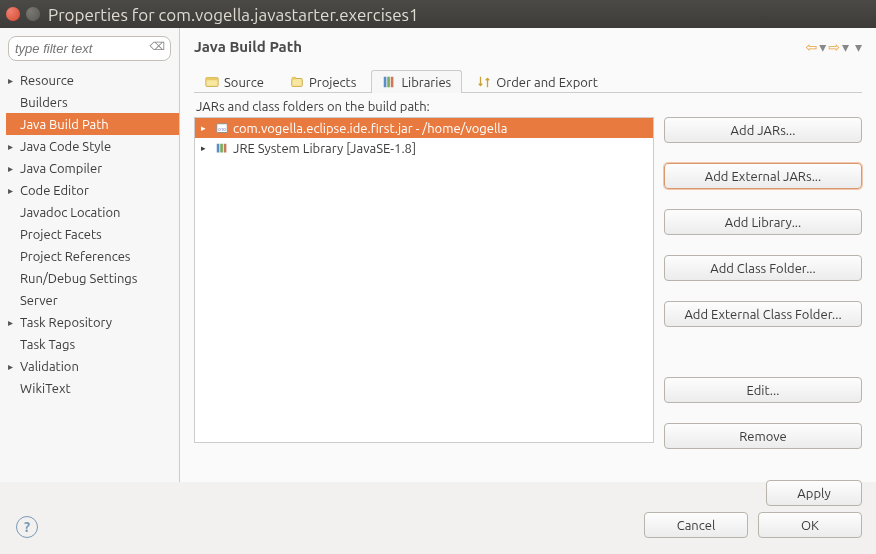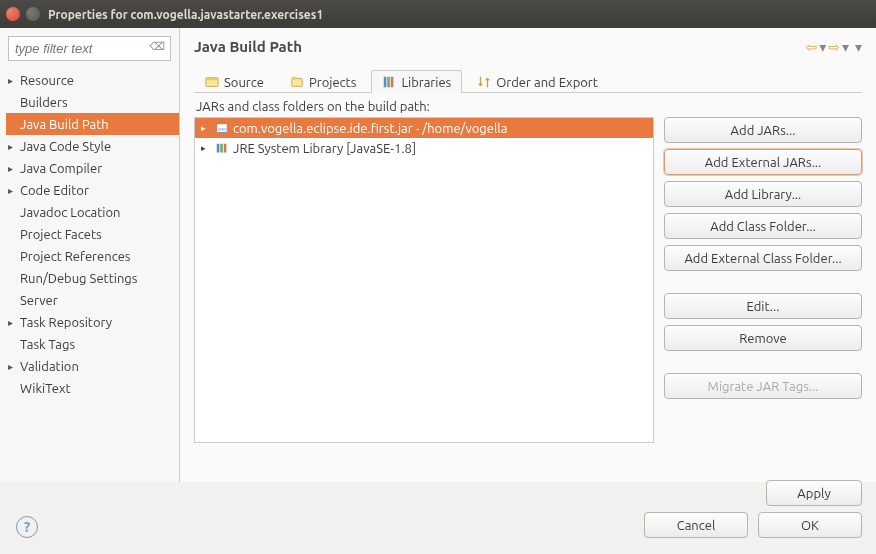--- a/index.html
+++ b/index.html
@@ -3,27 +3,27 @@
 <meta charset="utf-8">
 <style>
 * { box-sizing: border-box; margin: 0; padding: 0; }
 body { font-family: Ubuntu, "Segoe UI", sans-serif; font-size: 13px; color: #3c3c3c; background: #f2f1f0; width: 876px; height: 554px; overflow: hidden; }
 
 .titlebar { height: 28px; background: linear-gradient(#4b4a46, #3c3b37); display: flex; align-items: center; padding: 0 6px; gap: 8px; }
 .win-btns { display: flex; gap: 6px; }
 .win-btn { width: 14px; height: 14px; border-radius: 50%; display: flex; align-items: center; justify-content: center; }
 .win-close { background: radial-gradient(circle at 30% 30%, #f08070, #d54a2f); }
 .win-min { background: radial-gradient(circle at 30% 30%, #7a7873, #5a5954); }
-.title-text { color: #dfdbd2; font-weight: bold; font-size: 12px; }
+.title-text { color: #dfdbd2; font-weight: normal; font-size: 17px; }
 
 .content { display: flex; height: 454px; }
 
 .sidebar { width: 180px; background: #f7f7f7; border-right: 1px solid #ccc; padding: 8px 0 0 6px; }
 .filter-wrap { position: relative; margin: 0 8px 8px 2px; }
-.filter-input { width: 100%; padding: 4px 24px 4px 6px; border: 1px solid #c4c0b9; border-radius: 0; font-style: italic; color: #888; font-size: 13px; background: #fff; }
+.filter-input { width: 100%; padding: 4px 24px 4px 6px; border: 1px solid #c4c0b9; border-radius: 8px; font-style: italic; color: #888; font-size: 13px; background: #fff; }
 .filter-clear { position: absolute; right: 6px; top: 4px; color: #888; font-size: 11px; }
 
 .tree { list-style: none; }
 .tree li { padding: 2px 0 2px 14px; position: relative; cursor: default; line-height: 18px; }
 .tree li.has-children::before { content: "▸"; position: absolute; left: 2px; font-size: 10px; color: #555; top: 3px; }
 .tree li.selected { background: #e87a3f; color: #fff; }
 .tree li.selected::before { color: #fff; }
 
 .main { flex: 1; background: #fafafa; padding: 10px 14px 0 14px; position: relative; }
 .main-header { display: flex; justify-content: space-between; align-items: center; margin-bottom: 14px; }
@@ -39,21 +39,21 @@
 
 .subheader { margin: 4px 0 4px 2px; }
 
 .jar-panel { display: flex; gap: 10px; }
 .jar-list { flex: 1; border: 1px solid #ccc; background: #fff; height: 326px; }
 .jar-row { padding: 3px 6px; display: flex; align-items: center; gap: 4px; }
 .jar-row.selected { background: #e87a3f; color: #fff; }
 .caret { font-size: 9px; width: 10px; display: inline-block; }
 .jar-icon { width: 14px; height: 12px; display: inline-block; }
 
-.btn-col { width: 198px; display: flex; flex-direction: column; gap: 6px; }
+.btn-col { width: 198px; display: flex; flex-direction: column; gap: 20px; }
 .btn { padding: 5px 8px; background: linear-gradient(#fdfdfd, #ececec); border: 1px solid #b8b4ac; border-radius: 4px; text-align: center; font-size: 13px; cursor: default; }
 .btn.focused { border: 1px solid #d8996c; box-shadow: 0 0 0 1px rgba(232,122,63,0.4); }
 .btn.disabled { color: #aaa; }
 .gap { height: 10px; }
 
 .footer { height: 72px; background: #f2f1f0; position: relative; }
 .apply-row { position: absolute; right: 14px; top: -2px; }
 .help-ic { position: absolute; left: 16px; bottom: 16px; width: 22px; height: 22px; border: 1.5px solid #7a9ab8; border-radius: 50%; color: #7a9ab8; display: flex; align-items: center; justify-content: center; font-weight: bold; font-size: 14px; }
 .footer-btns { position: absolute; right: 14px; bottom: 16px; display: flex; gap: 10px; }
 .footer-btns .btn { width: 104px; }

